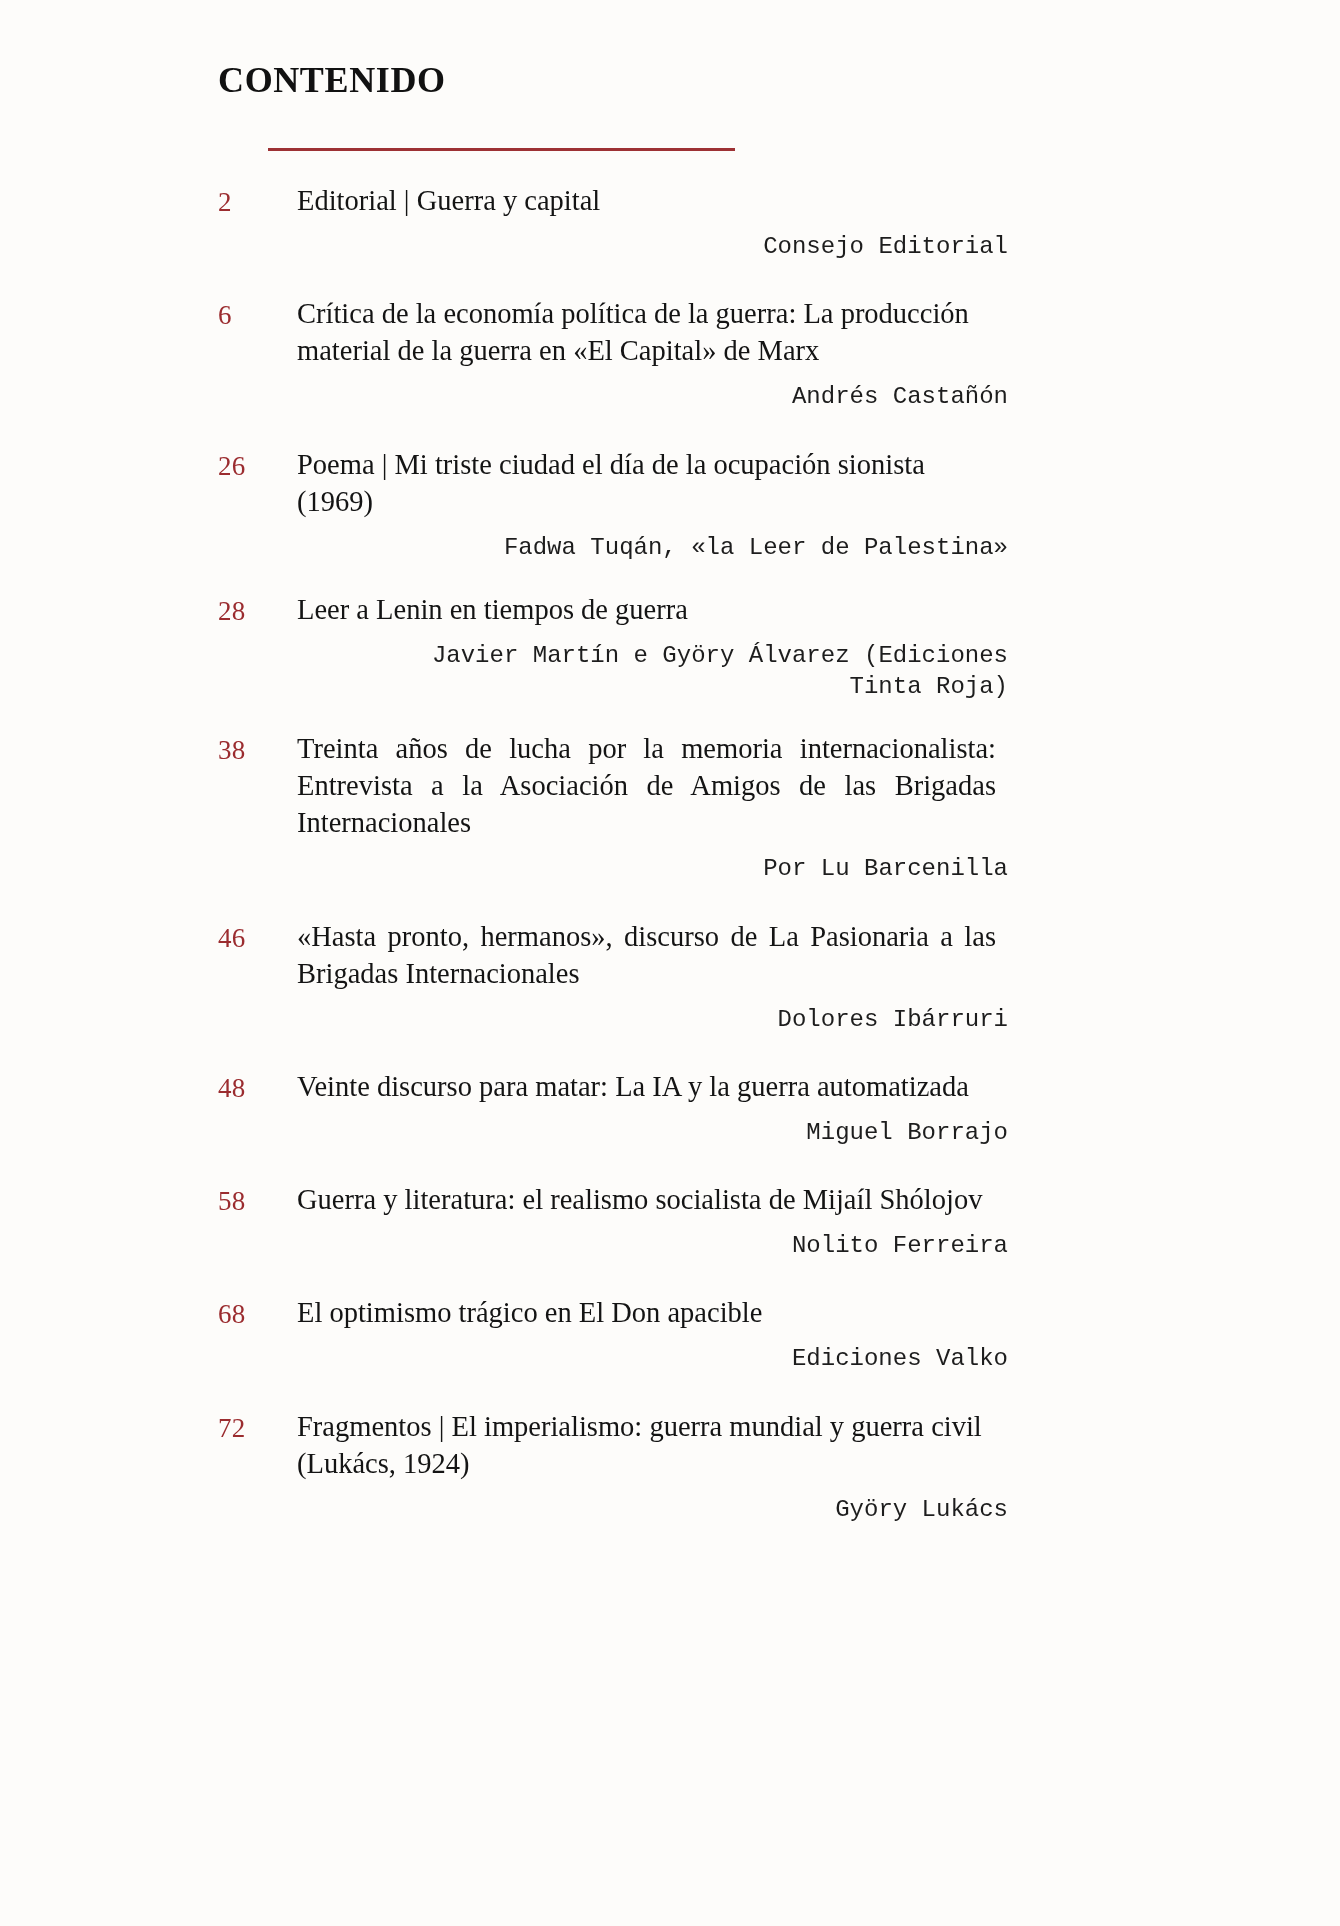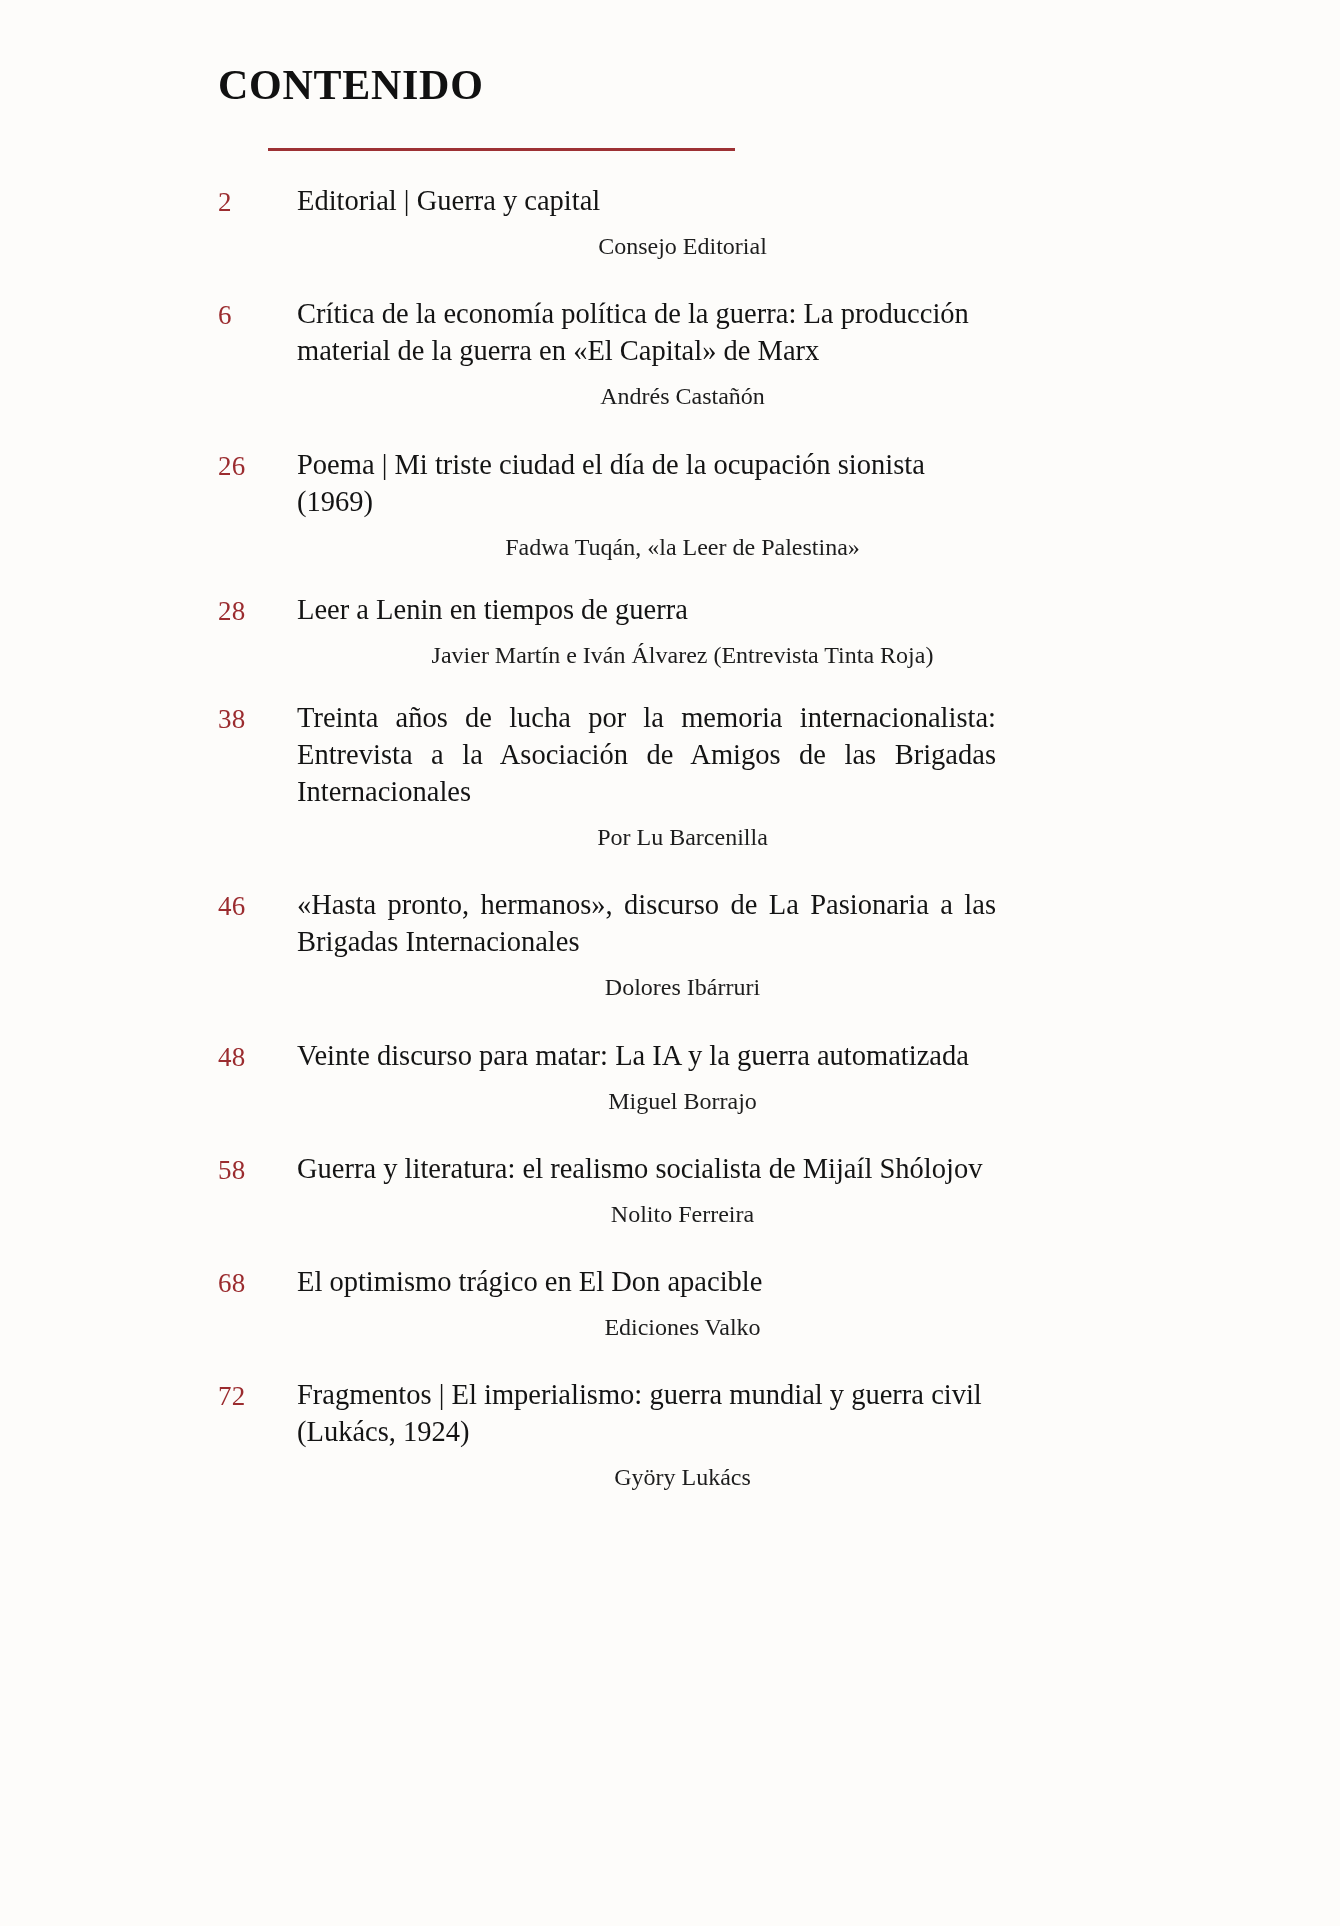--- a/index.html
+++ b/index.html
@@ -24,21 +24,21 @@
 
   .toc-wrap {
     position: absolute;
     left: 218px;
     top: 48px;
     width: 790px;
   }
 
   
   .toc-title {
-    font-size: 60px;
+    font-size: 52px;
     line-height: 1.05;
     letter-spacing: 0.012em;
     font-variant: small-caps;
     text-transform: lowercase;
     color: #111111;
     margin: 0 0 0 0;
     white-space: nowrap;
   }
   .toc-title::first-letter {
     font-size: 1.0em;
@@ -93,21 +93,22 @@
   .entry.justified .etitle {
     text-align: justify;
     text-align-last: left;
   }
 
   .entry .eauthor {
     font-size: 24px;
     line-height: 1.3;
     color: #1d1d1d;
     margin: 6px 0 0 72px;
-    text-align: center;
+    text-align: right;
+    font-family: Liberation Mono, monospace;
   }
 
   .ital {
   }
   .entry.sp-md { margin-bottom: 33px; }
   .entry.sp-sm { margin-bottom: 28px; }
 </style>
 </head>
 <body>
 
@@ -137,21 +138,21 @@
           <div class="pagenum">26</div>
           <div class="body">
             <div class="etitle">Poema | Mi triste ciudad el día de la ocupación sionista (1969)</div>
             <div class="eauthor">Fadwa Tuqán, «la Leer de Palestina»</div>
           </div>
         </div>
         <div class="entry sp-sm">
           <div class="pagenum">28</div>
           <div class="body">
             <div class="etitle">Leer a Lenin en tiempos de guerra</div>
-            <div class="eauthor">Javier Martín e Iván Álvarez (Entrevista Tinta Roja)</div>
+            <div class="eauthor">Javier Martín e Györy Álvarez (Ediciones Tinta Roja)</div>
           </div>
         </div>
         <div class="entry sp-md justified">
           <div class="pagenum">38</div>
           <div class="body">
             <div class="etitle">Treinta años de lucha por la memoria internacionalista: Entrevista a la Asociación de Amigos de las Brigadas Internacionales</div>
             <div class="eauthor">Por Lu Barcenilla</div>
           </div>
         </div>
         <div class="entry sp-md justified">

